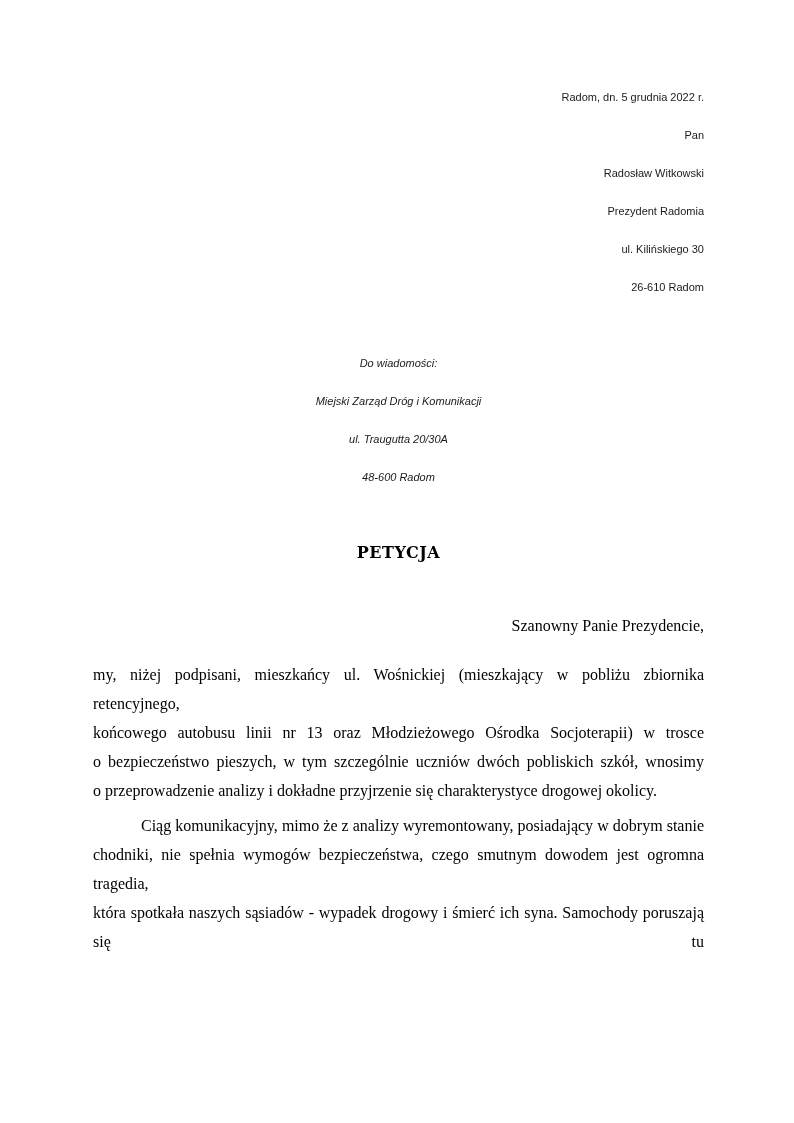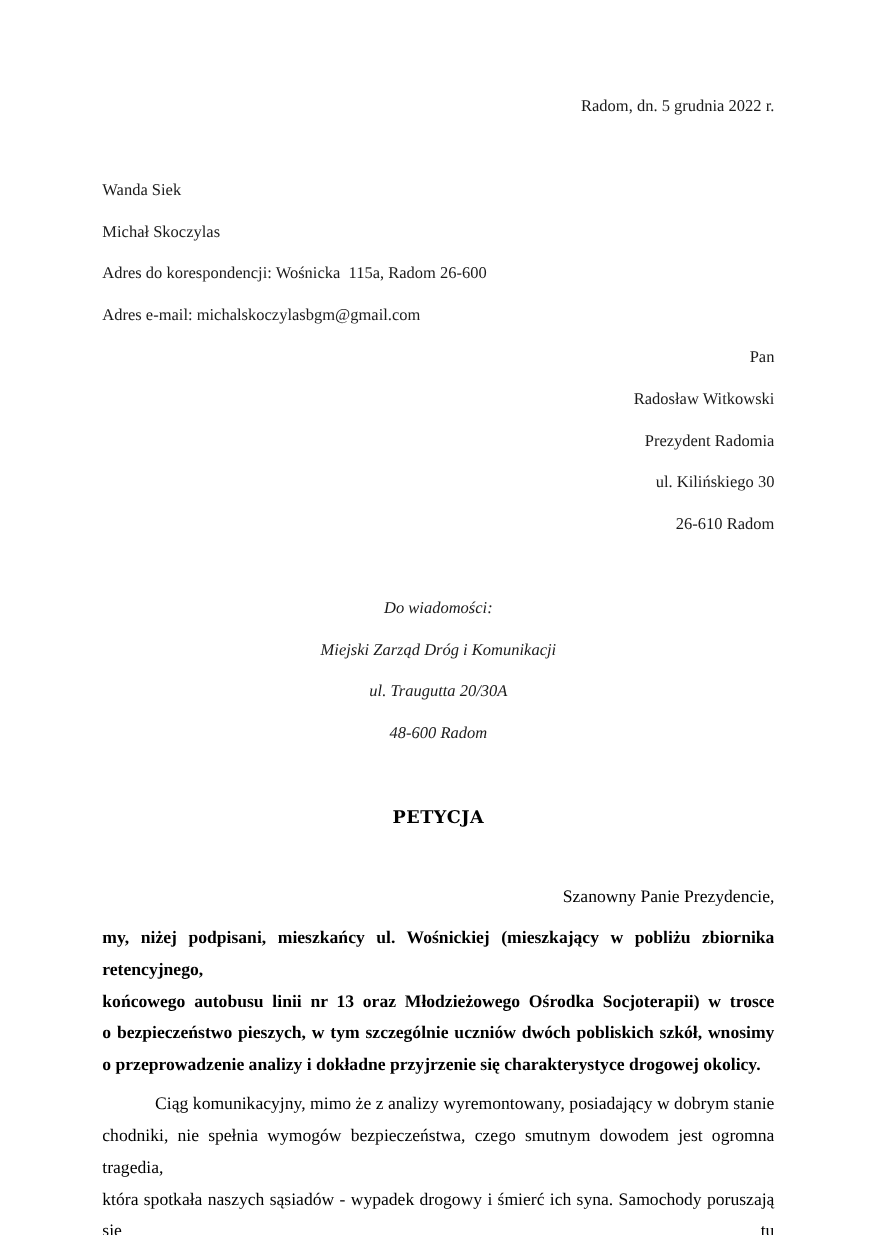--- a/index.html
+++ b/index.html
@@ -10,22 +10,22 @@
     height: 1123px;
     margin: 0 auto;
     background: #ffffff;
     overflow: hidden;
     padding-left: 93px;
     padding-right: 90px;
     color: #000000;
   }
   
   .lh {
-    font-family: Liberation Serif, serif;
-    font-size: 15px;
+    font-family: Liberation Sans, sans-serif;
+    font-size: 11px;
     line-height: 38px;
     color: #1a1a1a;
   }
   .lh div { white-space: pre-wrap; }
   .date-line { margin-top: 78px; text-align: right; }
   .sender { margin-top: 38px; text-align: left; }
   .recipient { text-align: right; }
   .cc { margin-top: 38px; text-align: center; font-style: italic; }
   .doc-title {
     margin-top: 38px;
@@ -37,39 +37,33 @@
     letter-spacing: 0.5px;
   }
   
   .body-text {
     font-family: "Liberation Serif", serif;
     font-size: 16px;
     line-height: 29px;
     color: #000000;
   }
   .greeting { margin-top: 39px; text-align: right; }
-  .para1 { margin-top: 8px; font-weight: bold; }
+  .para1 { margin-top: 20px; }
   .para2 { margin-top: 6px; }
   .jline { text-align: justify; text-align-last: justify; }
   .lline { text-align: left; }
   .indent { text-indent: 48px; }
 </style>
 </head>
 <body>
 
 <div class="page">
 
   <div class="lh date-line">Radom, dn. 5 grudnia 2022 r.</div>
 
-  <div class="lh sender">
-    <div>Wanda Siek</div>
-    <div>Michał Skoczylas</div>
-    <div>Adres do korespondencji: Wośnicka  115a, Radom 26-600</div>
-    <div>Adres e-mail: michalskoczylasbgm@gmail.com</div>
-  </div>
 
   <div class="lh recipient">
     <div>Pan</div>
     <div>Radosław Witkowski</div>
     <div>Prezydent Radomia</div>
     <div>ul. Kilińskiego 30</div>
     <div>26-610 Radom</div>
   </div>
 
   <div class="lh cc">

